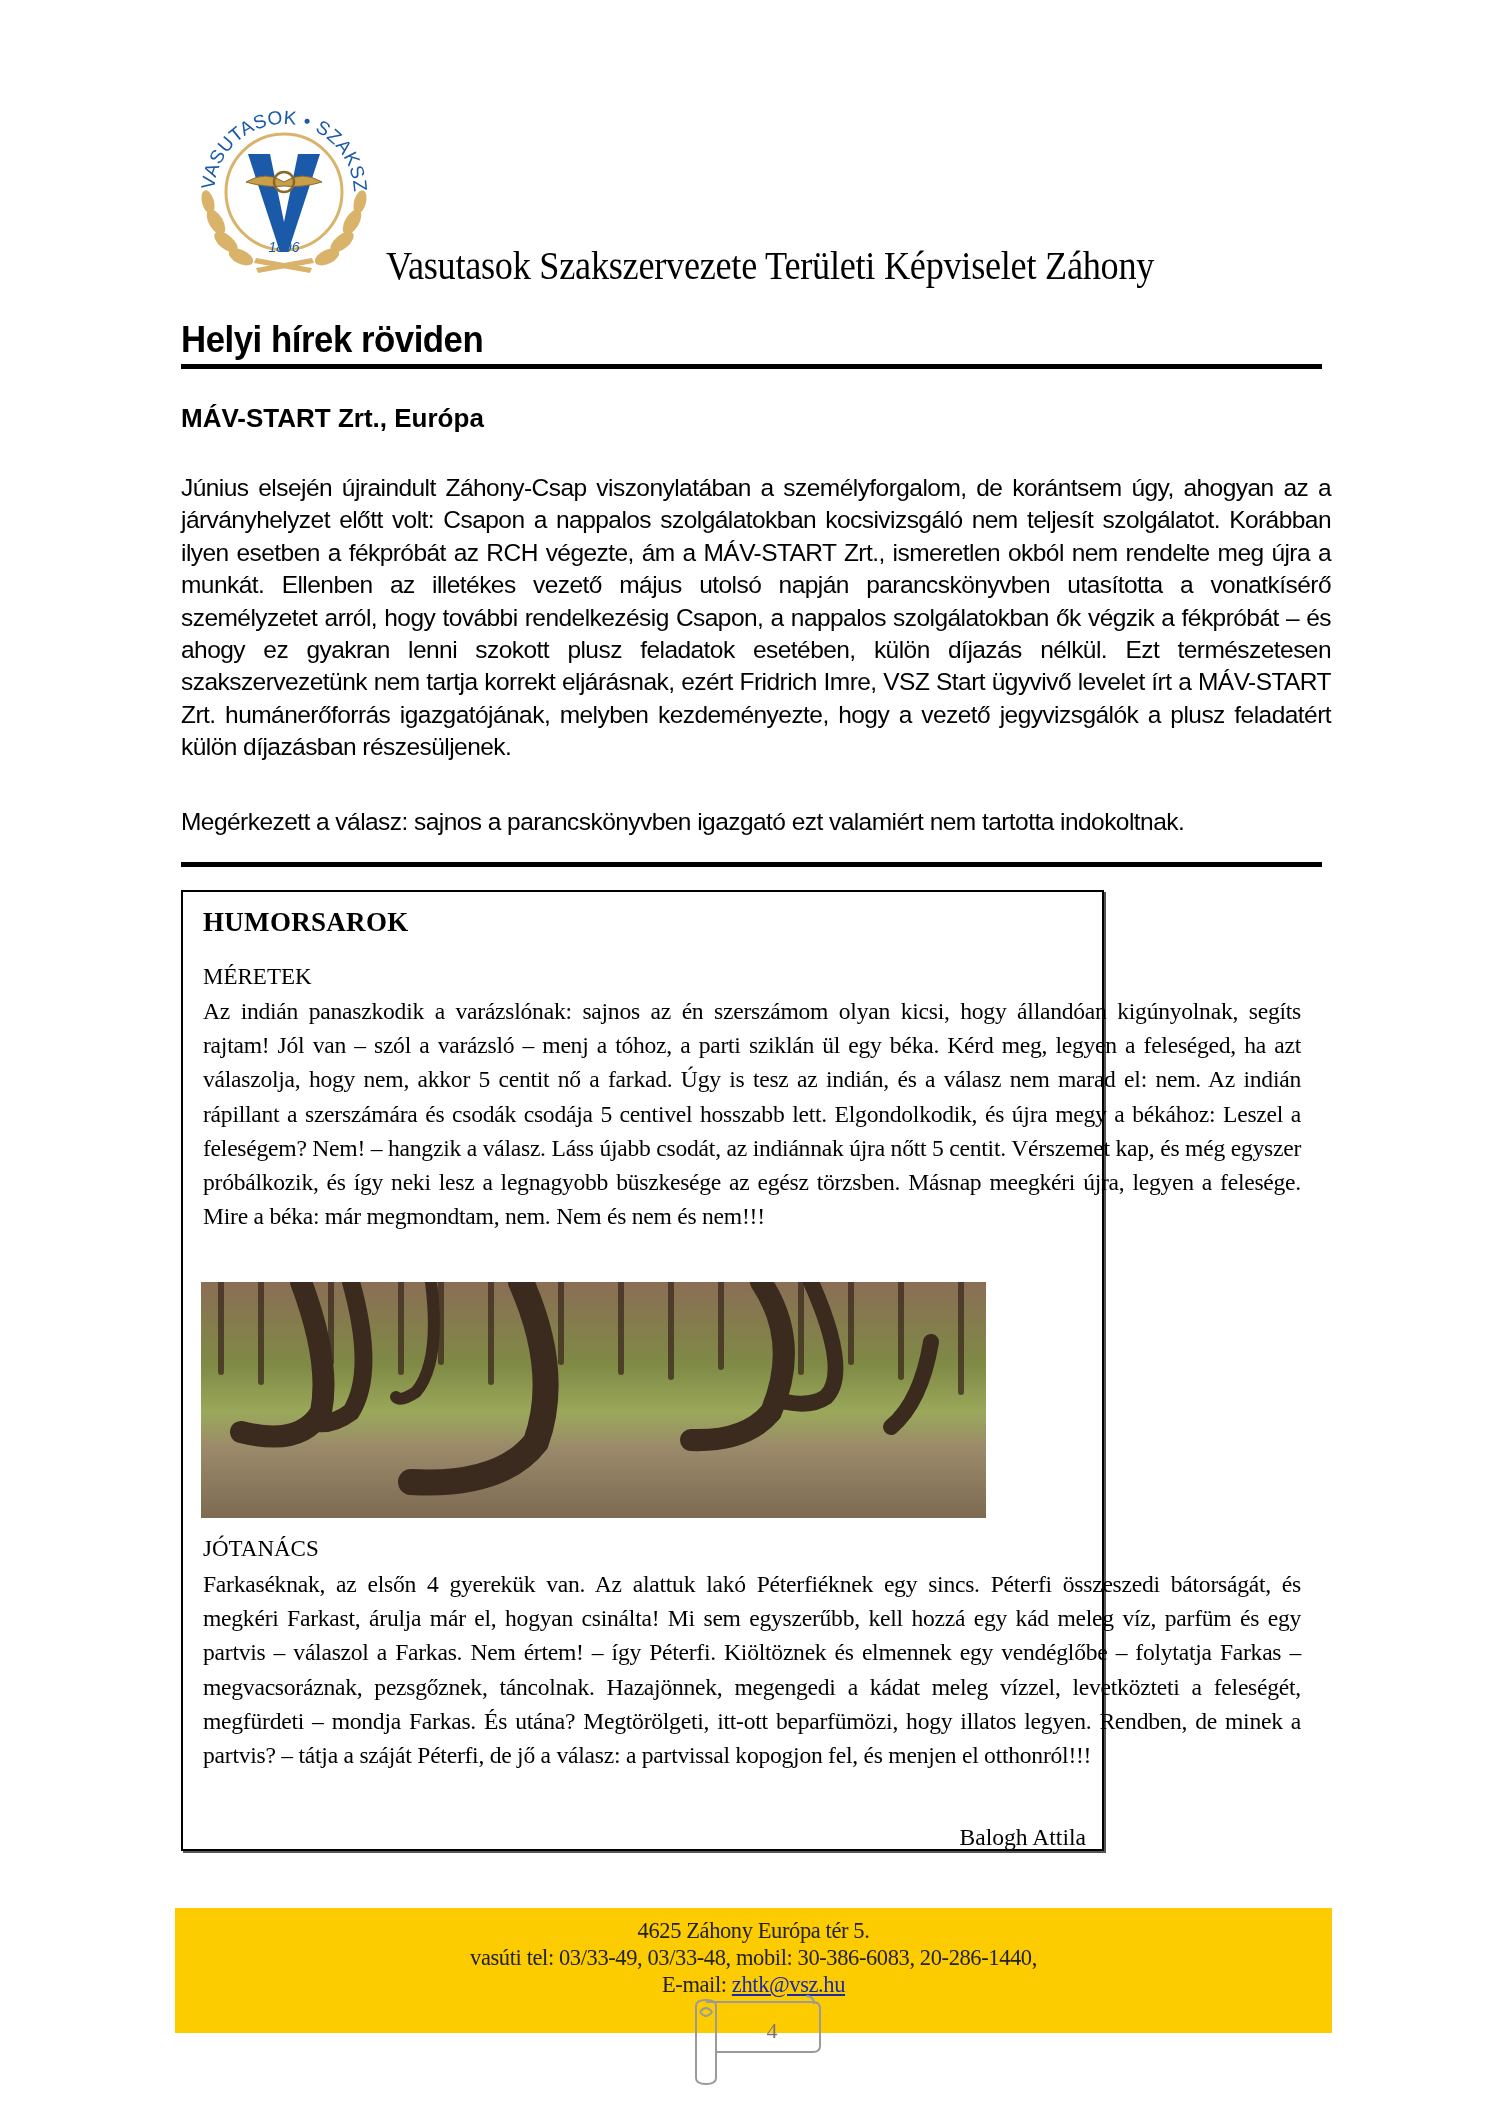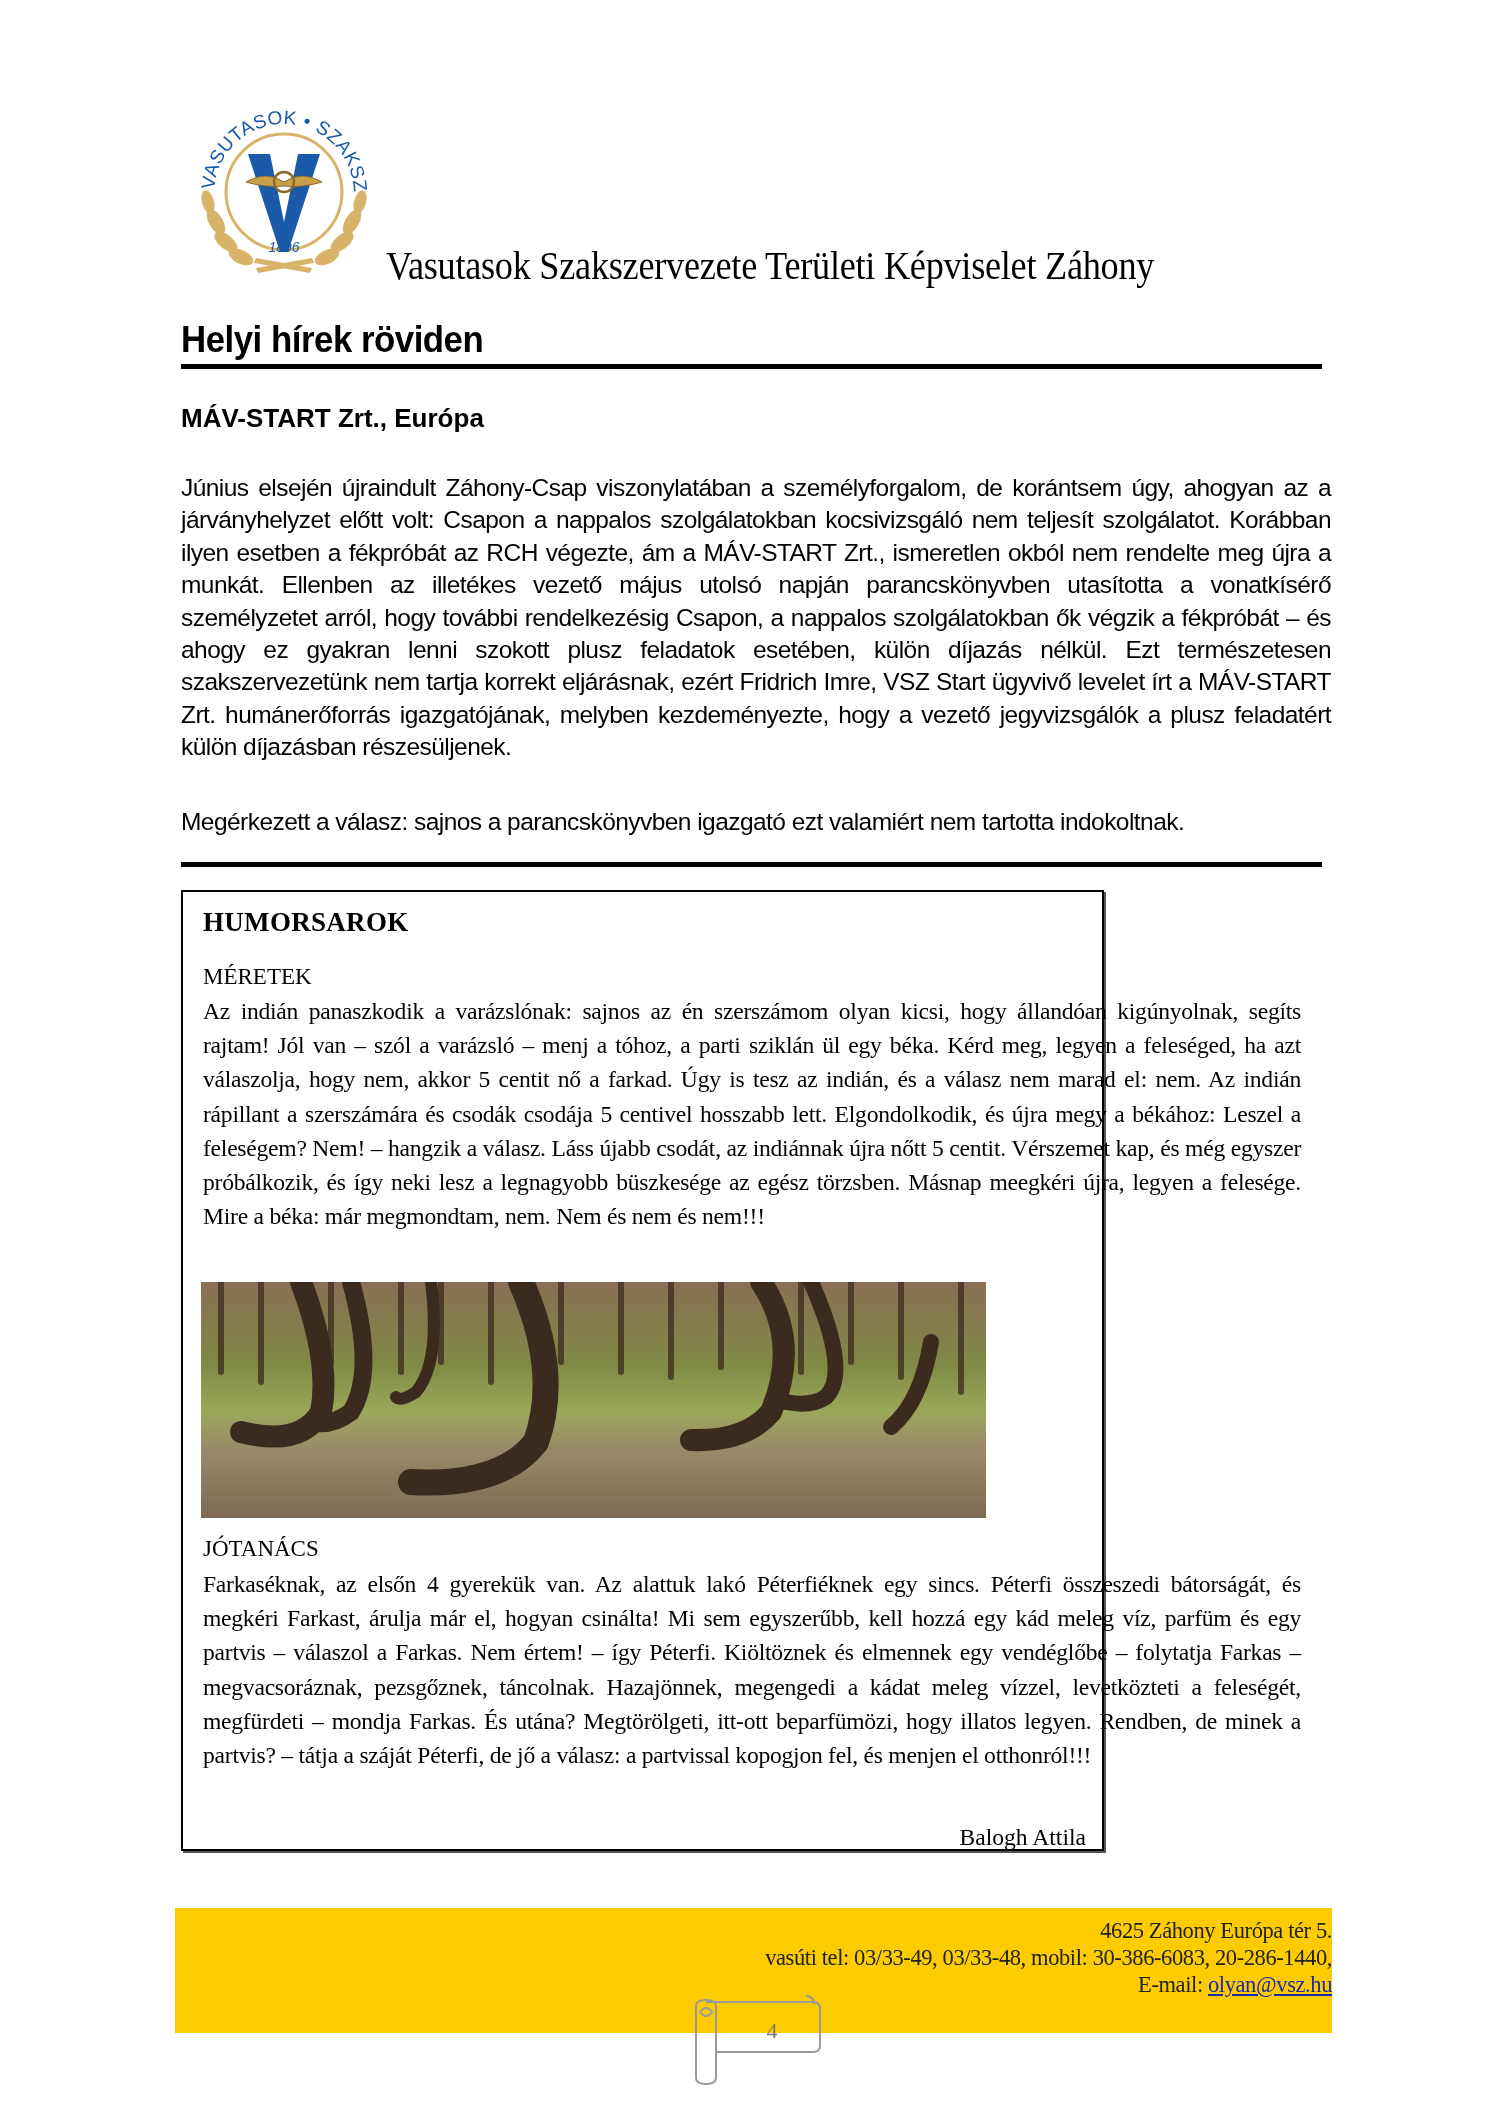--- a/index.html
+++ b/index.html
@@ -30,21 +30,21 @@
   #joke1-title { top:70px; }
   #joke2-title { top:642px; }
   .joke-text { left:20px; width:1098px; font-size:23.6px; line-height:34.2px; text-align:justify; letter-spacing:-0.25px; }
   #joke1-text { top:102px; }
   #joke2-text { top:675px; }
   #forest-image { left:18px; top:390px; width:785px; height:236px; overflow:hidden; background:#6b6a3a; }
   #signature { right:16px; top:930px; font-size:23.6px; line-height:30px; position:absolute; }
 
   
   #footer { left:175px; top:1908px; width:1157px; height:125px; background:#fdcc00; }
-  .footer-line { position:absolute; left:0; width:100%; text-align:right; font-family:"Liberation Serif", serif; font-size:22.5px; line-height:26px; color:#222; letter-spacing:-0.4px; }
+  .footer-line { position:absolute; left:0; width:100%; text-align:center; font-family:"Liberation Serif", serif; font-size:22.5px; line-height:26px; color:#222; letter-spacing:-0.4px; }
   #footer-address { top:10px; }
   #footer-phone { top:37px; }
   #footer-email { top:64px; }
   #footer-email a { color:#1a2aa8; text-decoration:underline; }
 
   #page-number-scroll { left:688px; top:1994px; width:135px; height:92px; }
   #page-number { left:752px; top:2018px; width:40px; text-align:center; font-family:"Liberation Serif", serif; font-size:22px; color:#777; }
 </style>
 </head>
 <body>
@@ -140,21 +140,21 @@
   <div class="abs serif sub-title" id="joke2-title">JÓTANÁCS</div>
   <div class="abs serif joke-text" id="joke2-text">Farkaséknak, az elsőn 4 gyerekük van. Az alattuk lakó Péterfiéknek egy sincs. Péterfi összeszedi bátorságát, és megkéri Farkast, árulja már el, hogyan csinálta! Mi sem egyszerűbb, kell hozzá egy kád meleg víz, parfüm és egy partvis – válaszol a Farkas. Nem értem! – így Péterfi. Kiöltöznek és elmennek egy vendéglőbe – folytatja Farkas – megvacsoráznak, pezsgőznek, táncolnak. Hazajönnek, megengedi a kádat meleg vízzel, levetközteti a feleségét, megfürdeti – mondja Farkas. És utána? Megtörölgeti, itt-ott beparfümözi, hogy illatos legyen. Rendben, de minek a partvis? – tátja a száját Péterfi, de jő a válasz: a partvissal kopogjon fel, és menjen el otthonról!!!</div>
 
   <div class="serif" id="signature">Balogh Attila</div>
 </div>
 
 <div class="abs" id="footer">
   <div class="footer-line" id="footer-address">4625 Záhony Európa tér 5.</div>
   <div class="footer-line" id="footer-phone">vasúti tel: 03/33-49, 03/33-48, mobil: 30-386-6083, 20-286-1440,</div>
   <div class="footer-line" id="footer-email">
-    <span>E-mail: </span><a>olyan@vsz.hu</a>
+    <span>E-mail: </span><a>zhtk@vsz.hu</a>
   </div>
 </div>
 
 <div class="abs" id="page-number-scroll">
   <svg width="135" height="92" viewBox="0 0 135 92">
     <g fill="none" stroke="#9a9a9a" stroke-width="2">
       <path d="M18 8 L125 8 Q132 8 132 15 L132 52 Q132 58 125 58 L28 58"></path>
       <path d="M8 12 Q8 6 18 6 Q28 6 28 12 L28 84 Q28 90 18 90 Q8 90 8 84 Z"></path>
       <path d="M12 18 Q18 10 24 18 Q18 26 12 18"></path>
       <path d="M118 2 Q126 2 126 10"></path>

